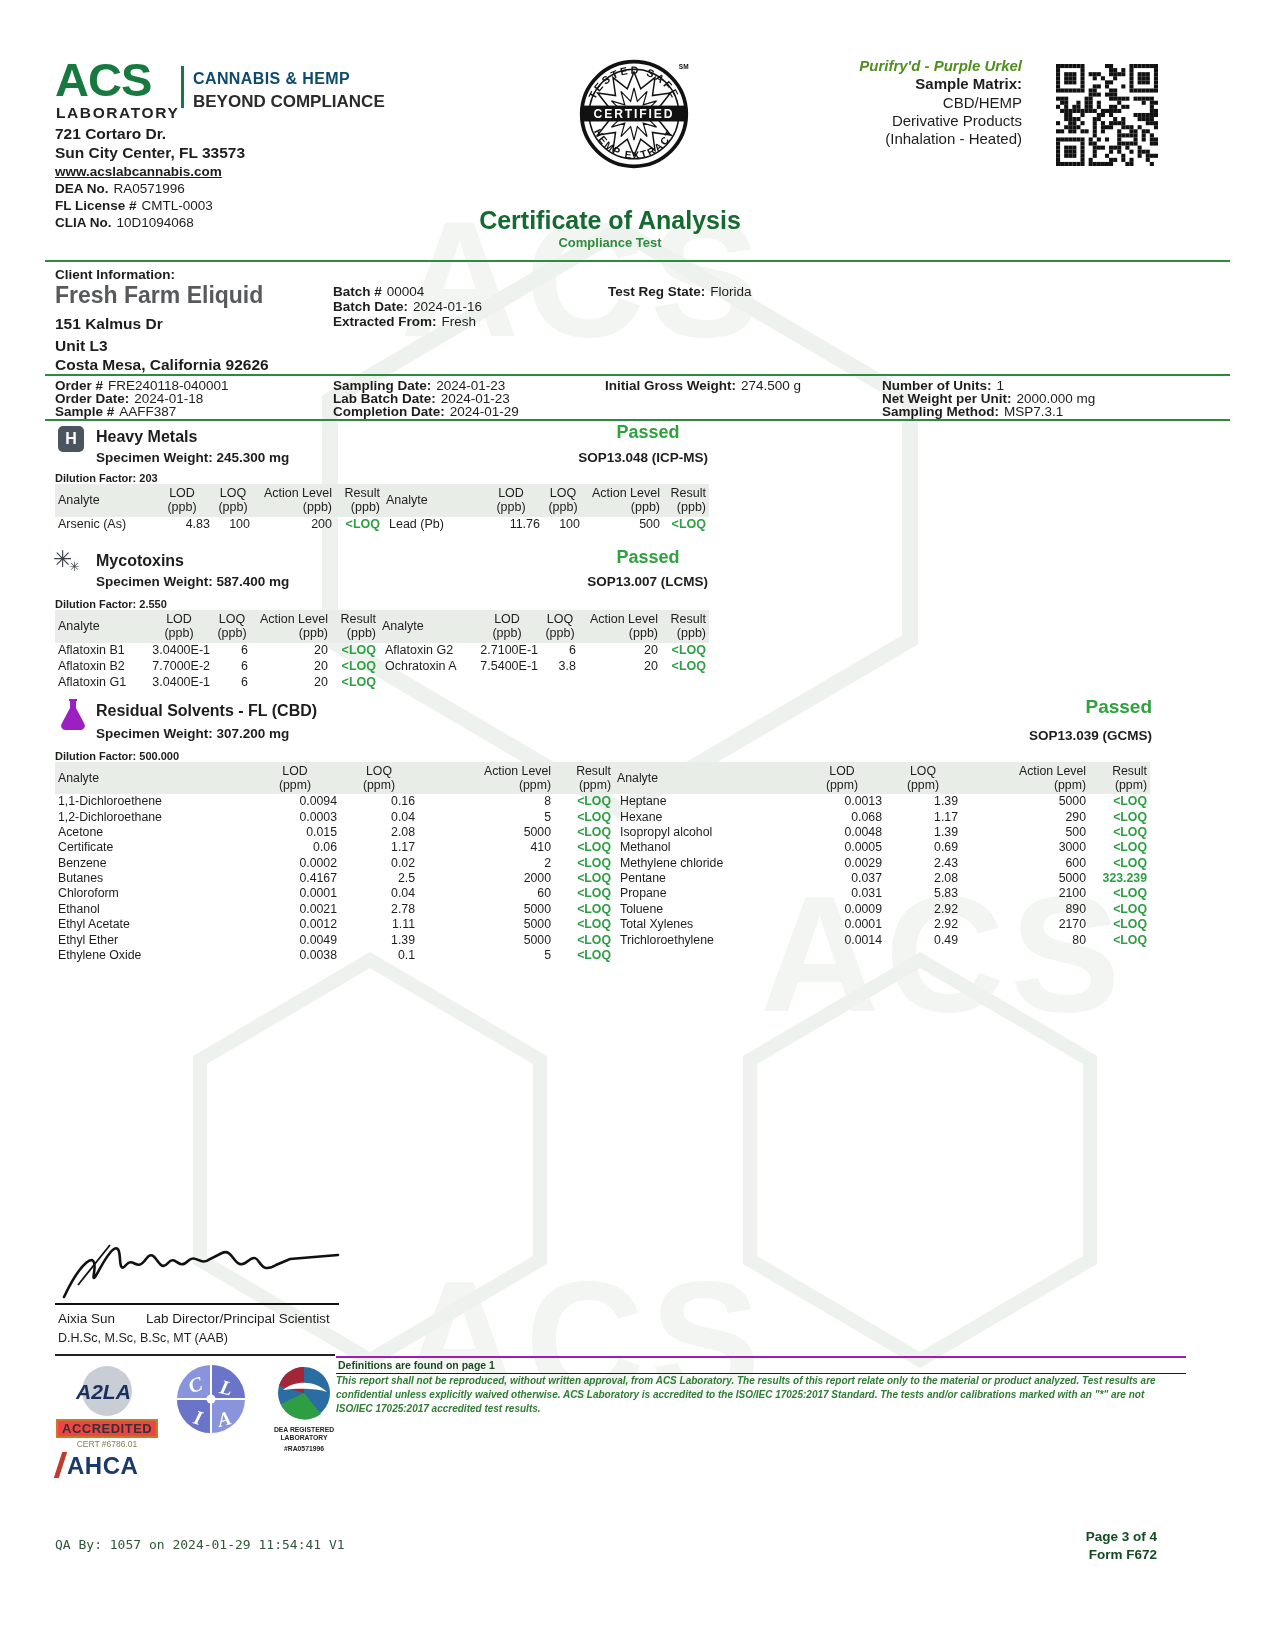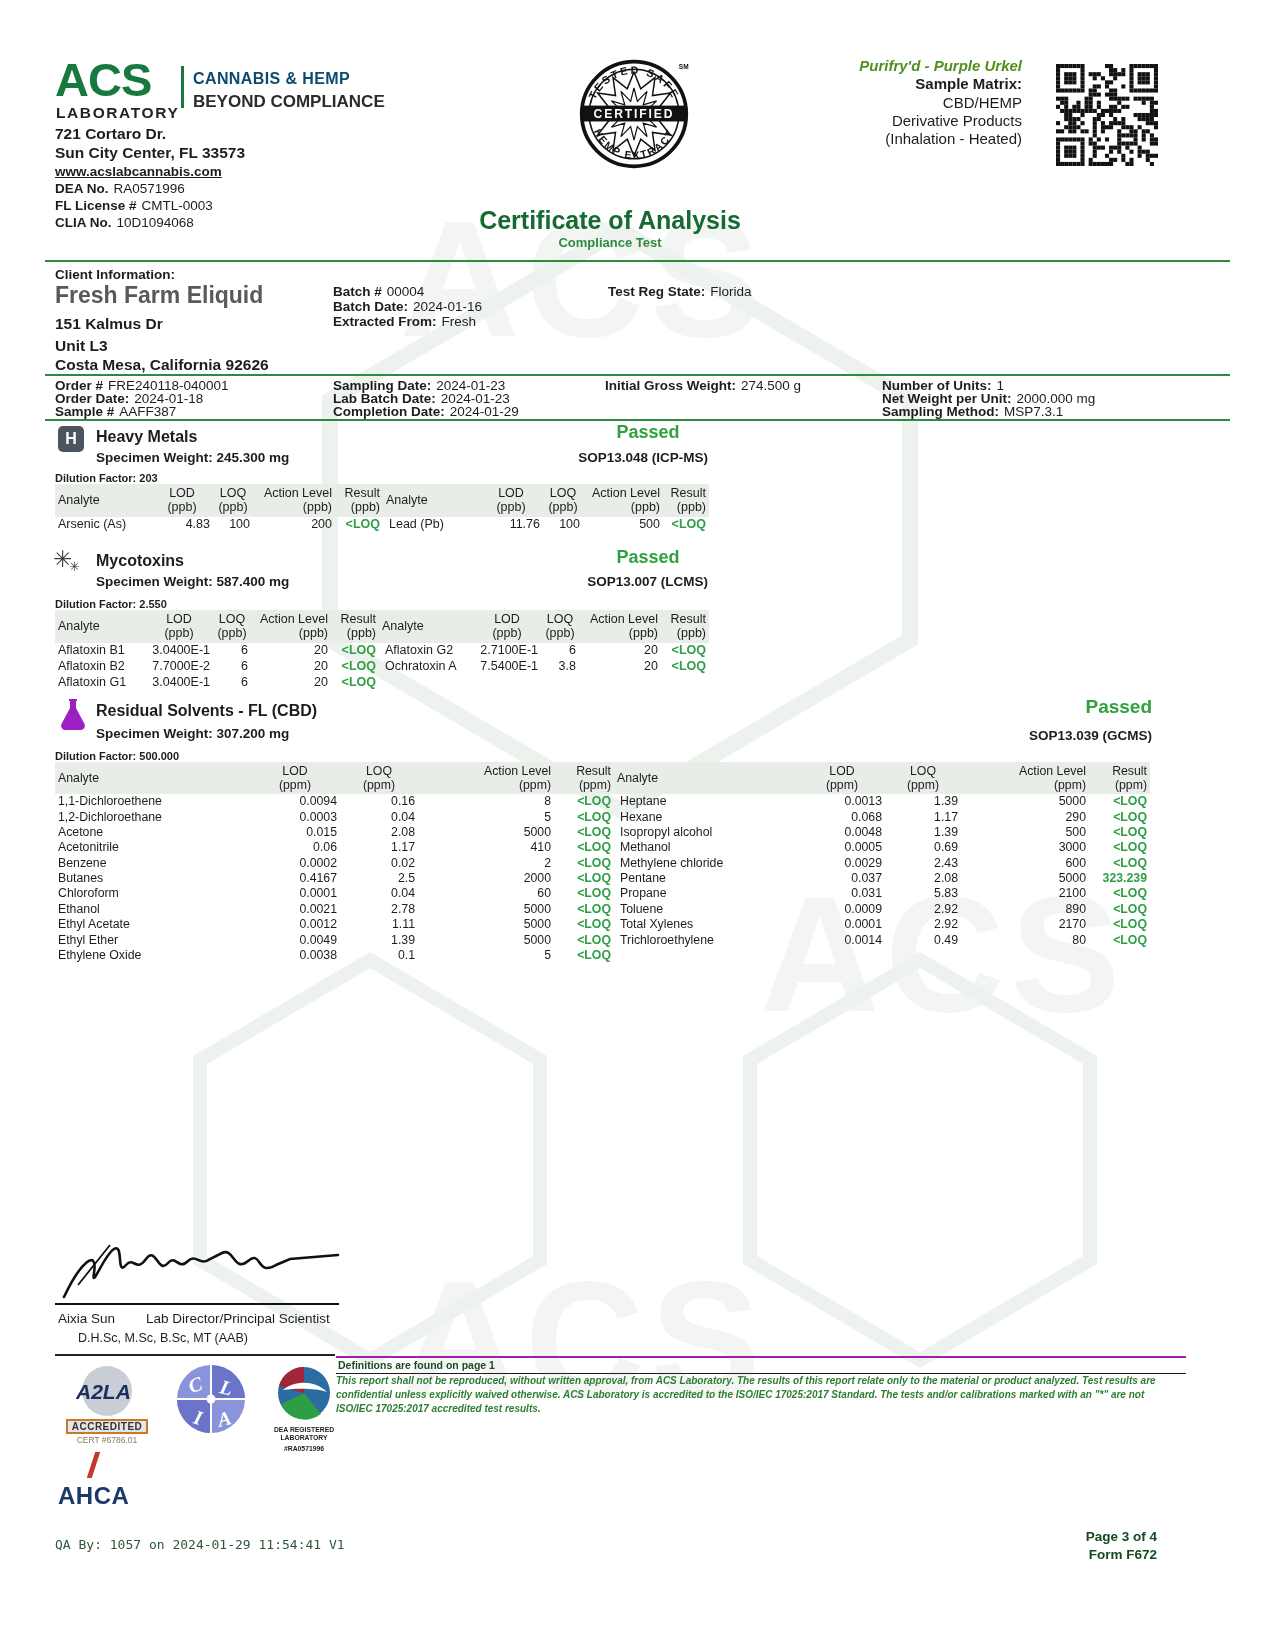--- a/index.html
+++ b/index.html
@@ -47,36 +47,36 @@
   .h-an{text-align:left;}
   .h-c{text-align:center;}
   .h-r{text-align:right;}
   .c-an{text-align:left;}
   .c-num{text-align:right;}
   td.c-res{color:#2e9e44;font-weight:700;}
   table.rs{font-size:12.3px;}
   table.rs td{line-height:1.25;}
   
   .signame{font-size:13.5px;}
-  .creds{font-size:12.5px;margin-left:20px;}
+  .creds{font-size:12.5px;}
   .defsbar{border-top:2px solid #a21caf;border-bottom:1.5px solid #1c1c1c;
            font-size:10.5px;font-weight:700;color:#1d4a21;padding:1px 2px 2px 2px;}
   .disc{font-size:10px;font-style:italic;font-weight:700;color:#2e7d32;line-height:1.4;}
   .qaline{font-family:"DejaVu Sans Mono","Liberation Mono",monospace;font-size:13px;color:#2f5638;}
   .pageno{font-size:13.5px;font-weight:800;color:#134a21;text-align:right;line-height:1.3;}
   
   .a2la{width:102px;text-align:center;}
   .a2la .globe{width:50px;height:50px;border-radius:50%;background:#c9cdd5;margin:0 auto;position:relative;}
   .a2la .a2latxt{position:absolute;left:-6px;top:14px;font-weight:800;font-size:21px;color:#1b2f5e;font-style:italic;}
-  .a2la .accbox{display:inline-block;border:2px solid #c87a2a;padding:0 4px;font-size:10px;
-                font-weight:800;color:#333;letter-spacing:.5px;margin-top:3px;background:#e5e5e5;}
+  .a2la .accbox{display:inline-block;border:2px solid #c87a2a;padding:0 4px;font-size:13px;
+                font-weight:800;color:#333;letter-spacing:.5px;margin-top:3px;background:#ef4444;}
   .a2la .cert{font-size:8.5px;color:#8a7a5a;margin-top:1px;}
   .dea{width:92px;text-align:center;}
   .dea .deatxt{font-size:6.8px;font-weight:700;color:#222;line-height:1.25;margin-top:2px;}
-  .ahca{display:flex;align-items:center;gap:4px;flex-direction:column;}
+  .ahca{display:flex;align-items:flex-start;gap:4px;}
   .ahca .mark{width:5px;height:26px;background:#c23a2e;transform:skewX(-18deg);}
   .ahca .word{font-size:24px;font-weight:800;color:#1b3a6b;letter-spacing:.5px;}
   .sigline{position:absolute;background:#111;}
 </style>
 </head>
 <body>
 
 <div class="page">
 
   <div class="wm wm-acs" style="left:400px;top:185px;">ACS</div>
@@ -783,21 +783,21 @@
             <td class="c-num">2.08</td>
             <td class="c-num">5000</td>
             <td class="c-num c-res">&lt;LOQ</td>
             <td class="c-an" style="padding-left: 6px;">Isopropyl alcohol</td>
             <td class="c-num">0.0048</td>
             <td class="c-num">1.39</td>
             <td class="c-num">500</td>
             <td class="c-num c-res">&lt;LOQ</td>
           </tr>
           <tr>
-            <td class="c-an">Acetonitrile</td>
+            <td class="c-an">Certificate</td>
             <td class="c-num">0.06</td>
             <td class="c-num">1.17</td>
             <td class="c-num">410</td>
             <td class="c-num c-res">&lt;LOQ</td>
             <td class="c-an" style="padding-left: 6px;">Methanol</td>
             <td class="c-num">0.0005</td>
             <td class="c-num">0.69</td>
             <td class="c-num">3000</td>
             <td class="c-num c-res">&lt;LOQ</td>
           </tr>

